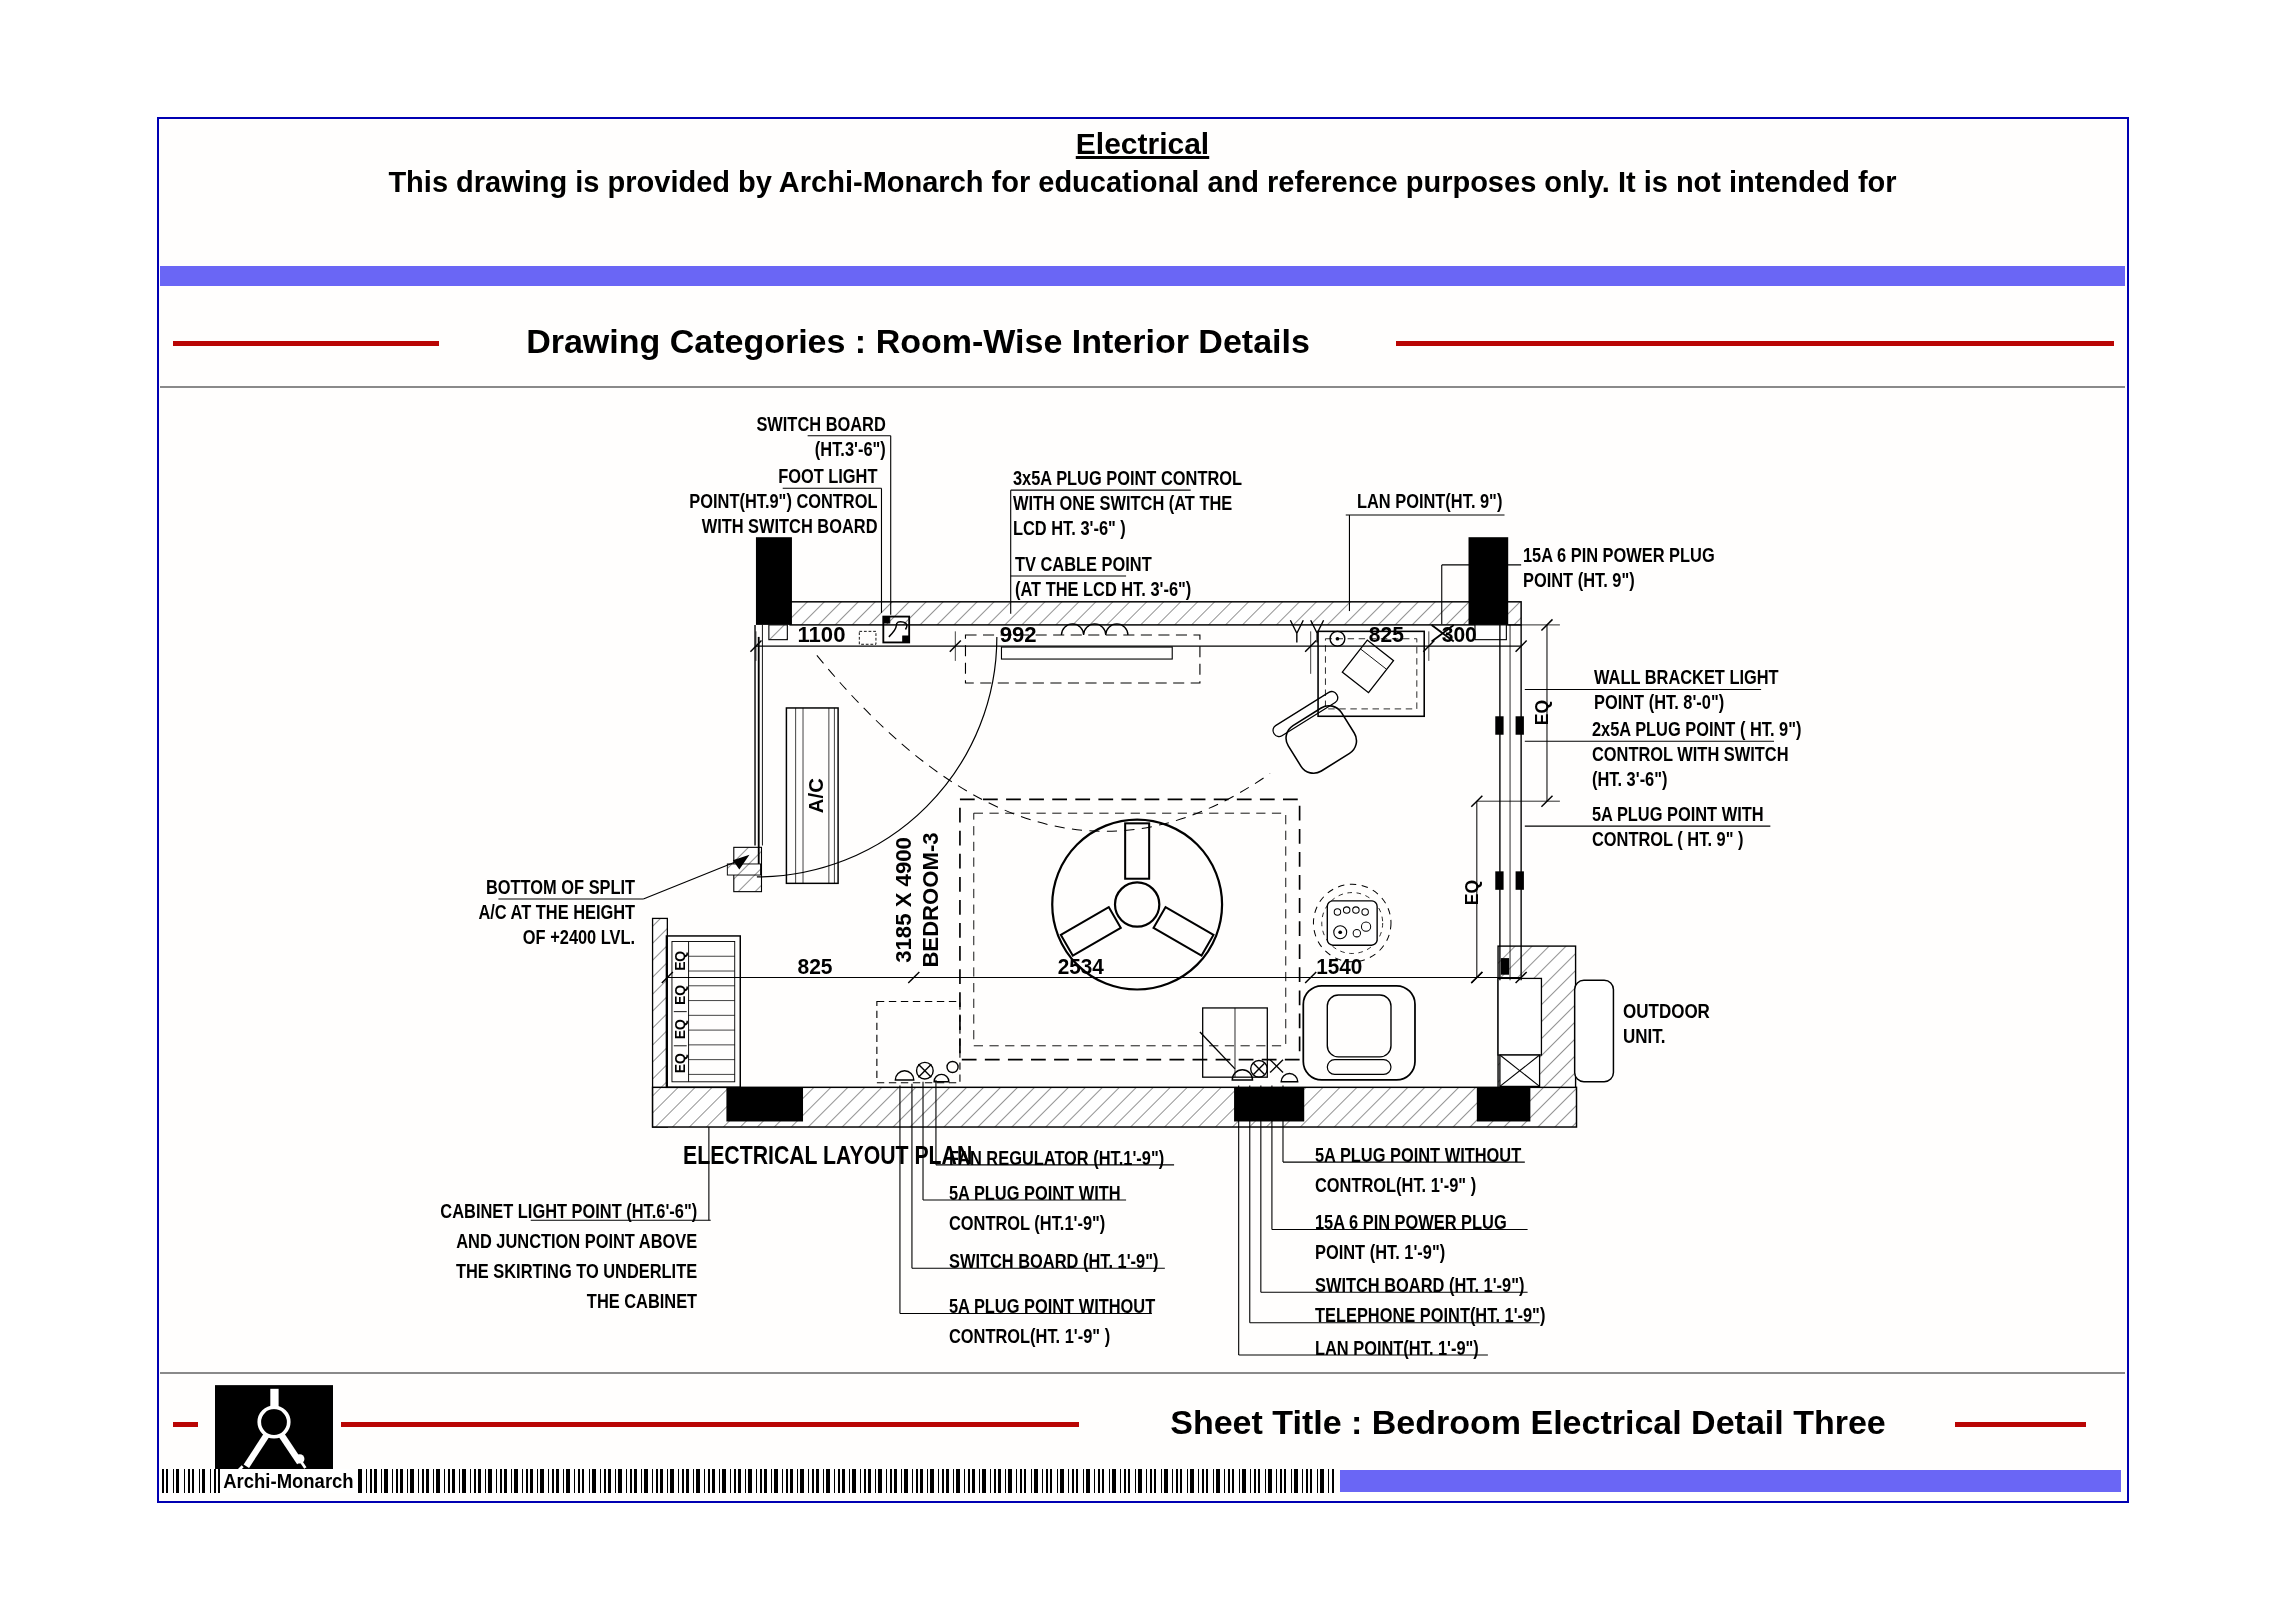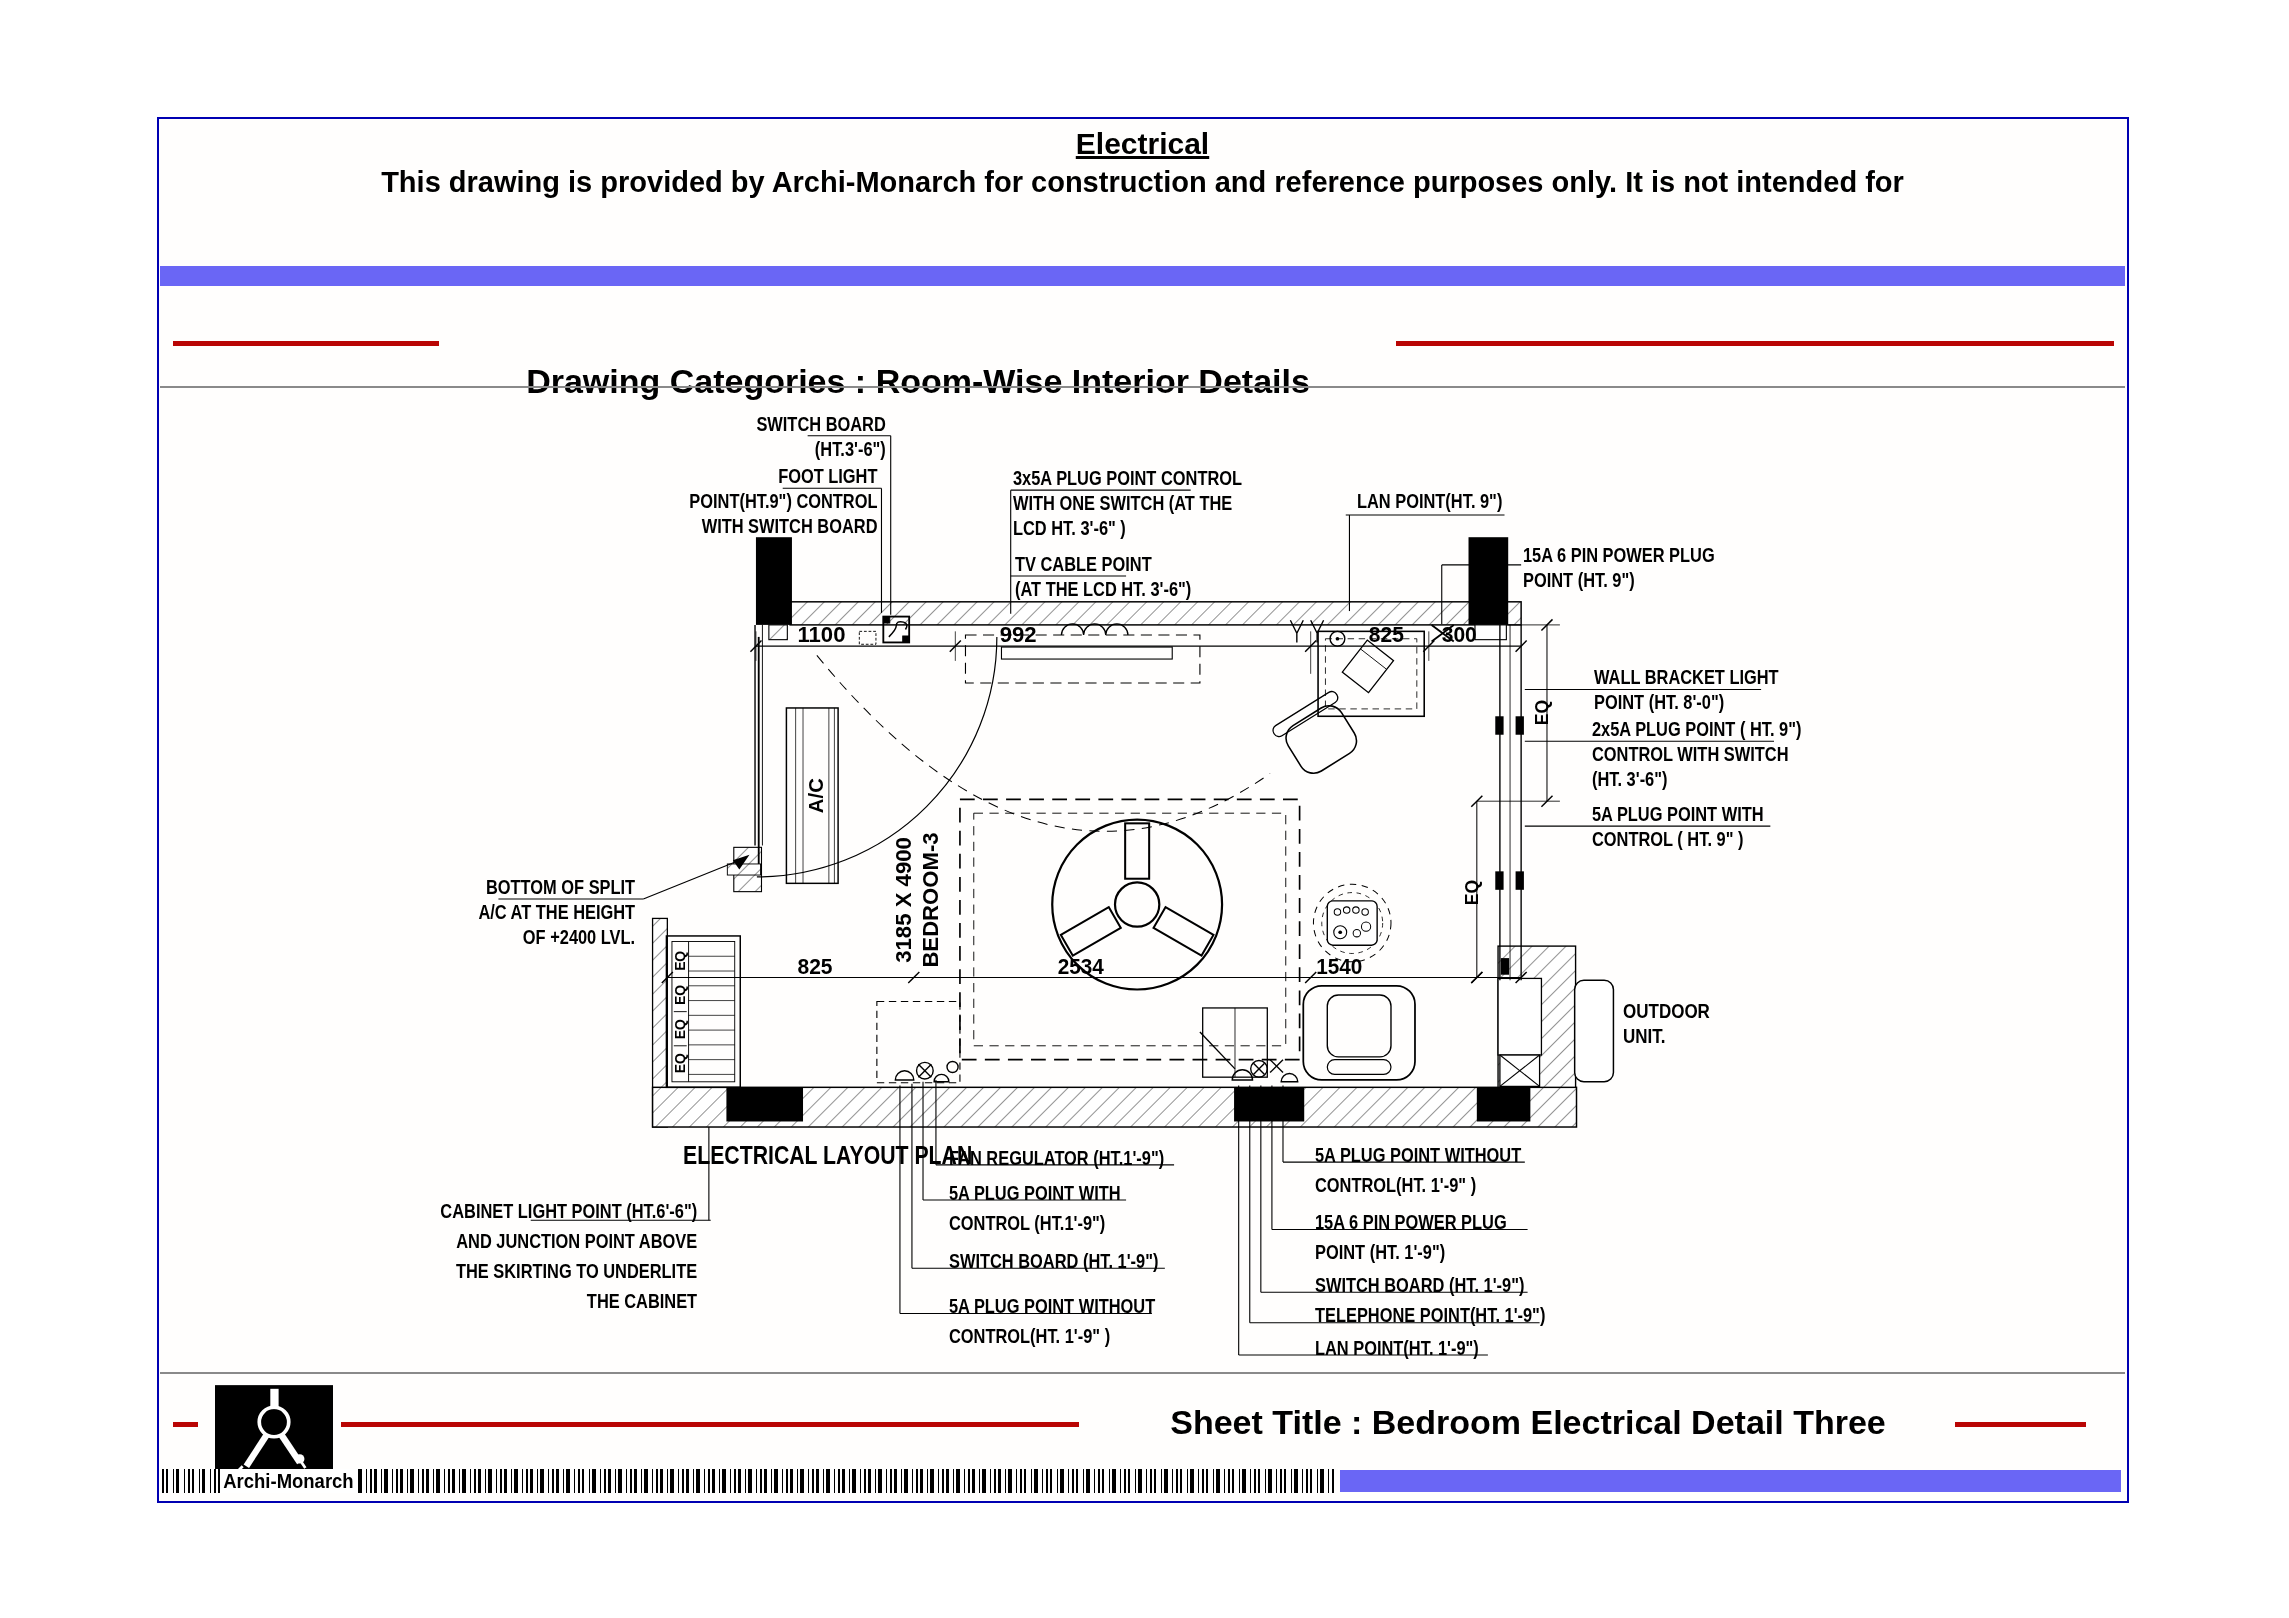--- a/index.html
+++ b/index.html
@@ -8,21 +8,21 @@
   .abs{position:absolute;}
   .sheet-border{position:absolute;left:157px;top:117px;width:1968px;height:1382px;
        border:2.8px solid #0000b2;background:#fffefd;}
   .bar{position:absolute;background:#6a66f5;}
   .redline{position:absolute;background:#b90504;height:4.6px;}
   .grayline{position:absolute;background:#8a8a8a;height:1.8px;}
   .disc{position:absolute;left:162px;top:127px;width:1961px;text-align:center;}
   .disc-title{font-size:30px;font-weight:700;text-decoration:underline;}
   .disc-line{font-size:29px;font-weight:700;line-height:42px;}
   .hdr-title{position:absolute;left:369px;top:322px;width:1098px;text-align:center;
-       font-size:34px;font-weight:700;margin-top:40px;}
+       font-size:34px;font-weight:700;}
   .sheet-title{position:absolute;left:1094px;top:1403px;width:868px;text-align:center;
        font-size:34px;font-weight:700;}
   .lbl{position:absolute;font-weight:700;font-size:20px;line-height:25px;white-space:nowrap;
        transform:scaleX(0.82);transform-origin:left top;}
   .lbl.r{text-align:right;transform-origin:right top;}
   .lbl.sp33{line-height:30px;}
   .plan-title{position:absolute;font-weight:700;font-size:25px;white-space:nowrap;
        transform:scaleX(0.85);transform-origin:left top;}
   .outdoor{position:absolute;font-weight:700;font-size:20px;line-height:25px;
        transform:scaleX(0.85);transform-origin:left top;}
@@ -32,21 +32,21 @@
        transform:scaleX(0.88);transform-origin:left top;padding:0 3.7px;}
   svg text{font-family:"Liberation Sans",sans-serif;font-weight:700;fill:#000;}
 </style>
 </head>
 <body>
 
 <div class="sheet-border"></div>
 
 <div class="disc">
   <div class="disc-title">Electrical</div>
-  <div class="disc-line">This drawing is provided by Archi-Monarch for construction and reference purposes only. It is not intended for</div>
+  <div class="disc-line">This drawing is provided by Archi-Monarch for educational and reference purposes only. It is not intended for</div>
 </div>
 <div class="bar" style="left:160px;top:266px;width:1965px;height:20px;"></div>
 
 <div class="redline" style="left:173px;top:341px;width:266px;"></div>
 <div class="hdr-title">Drawing Categories : Room-Wise Interior Details</div>
 <div class="redline" style="left:1396px;top:341px;width:718px;"></div>
 <div class="grayline" style="left:160px;top:386px;width:1965px;"></div>
 
 <svg class="abs" style="left:0;top:0;" width="2290" height="1619" viewBox="0 0 2481 1754">
   <defs>

